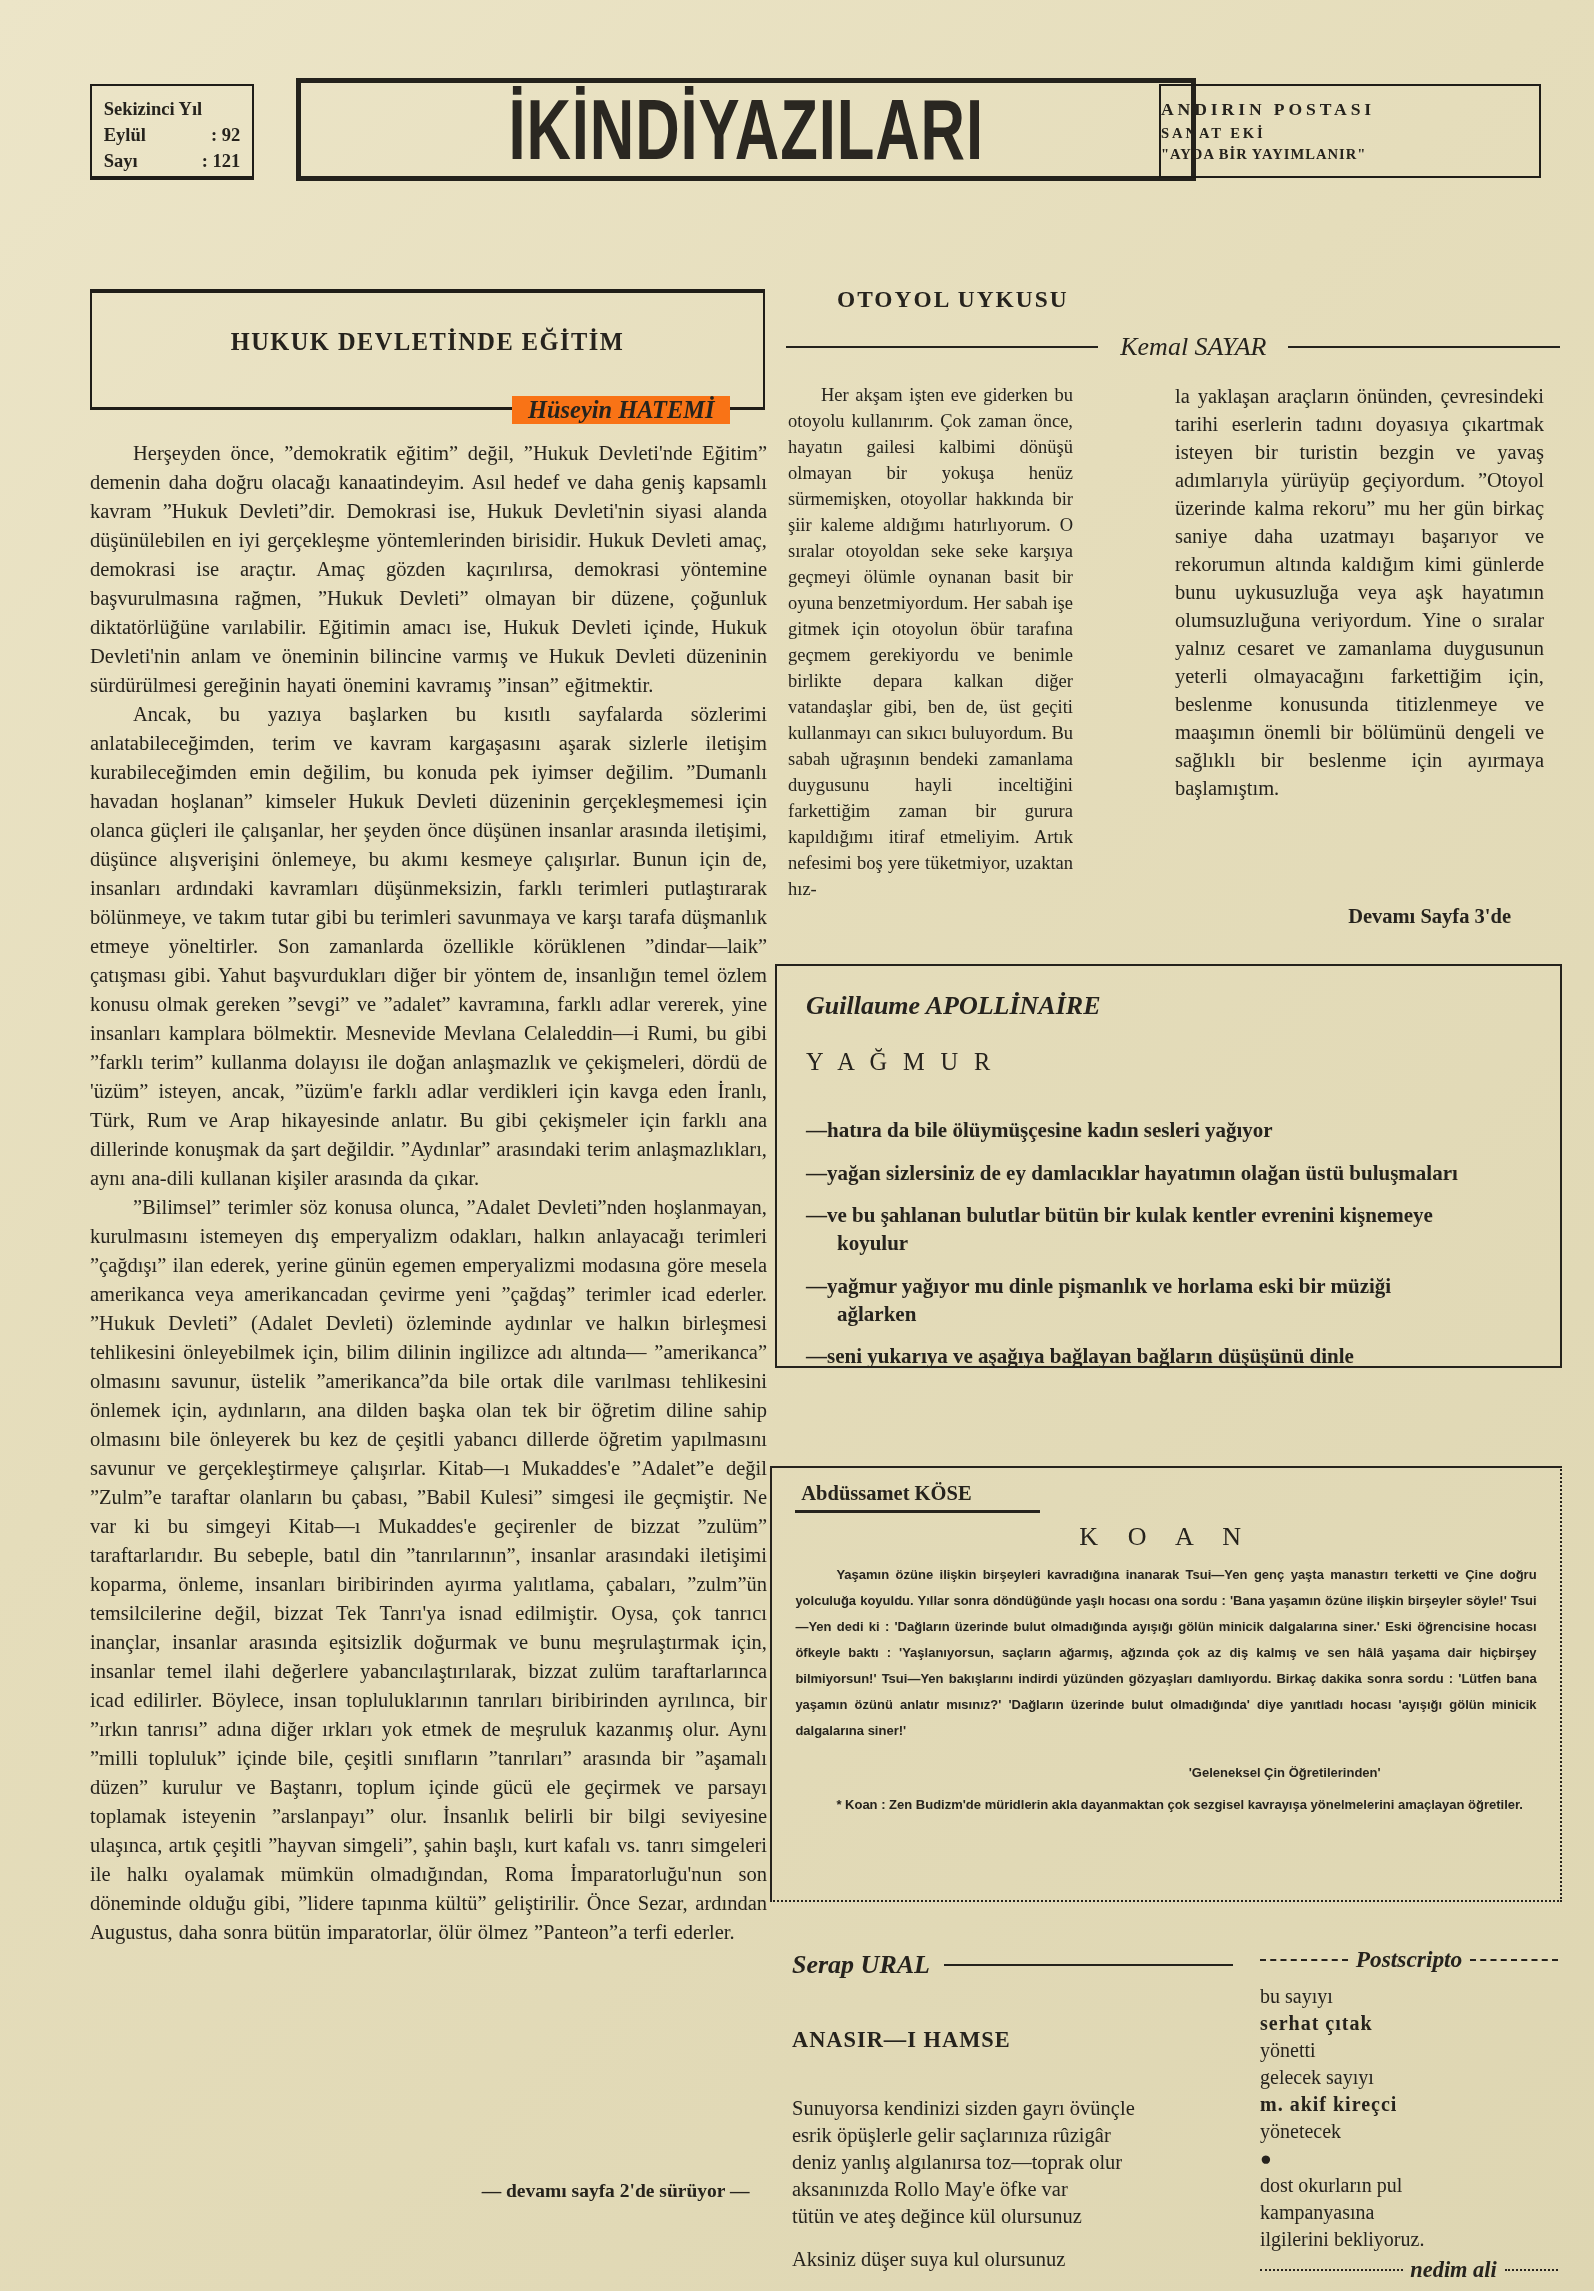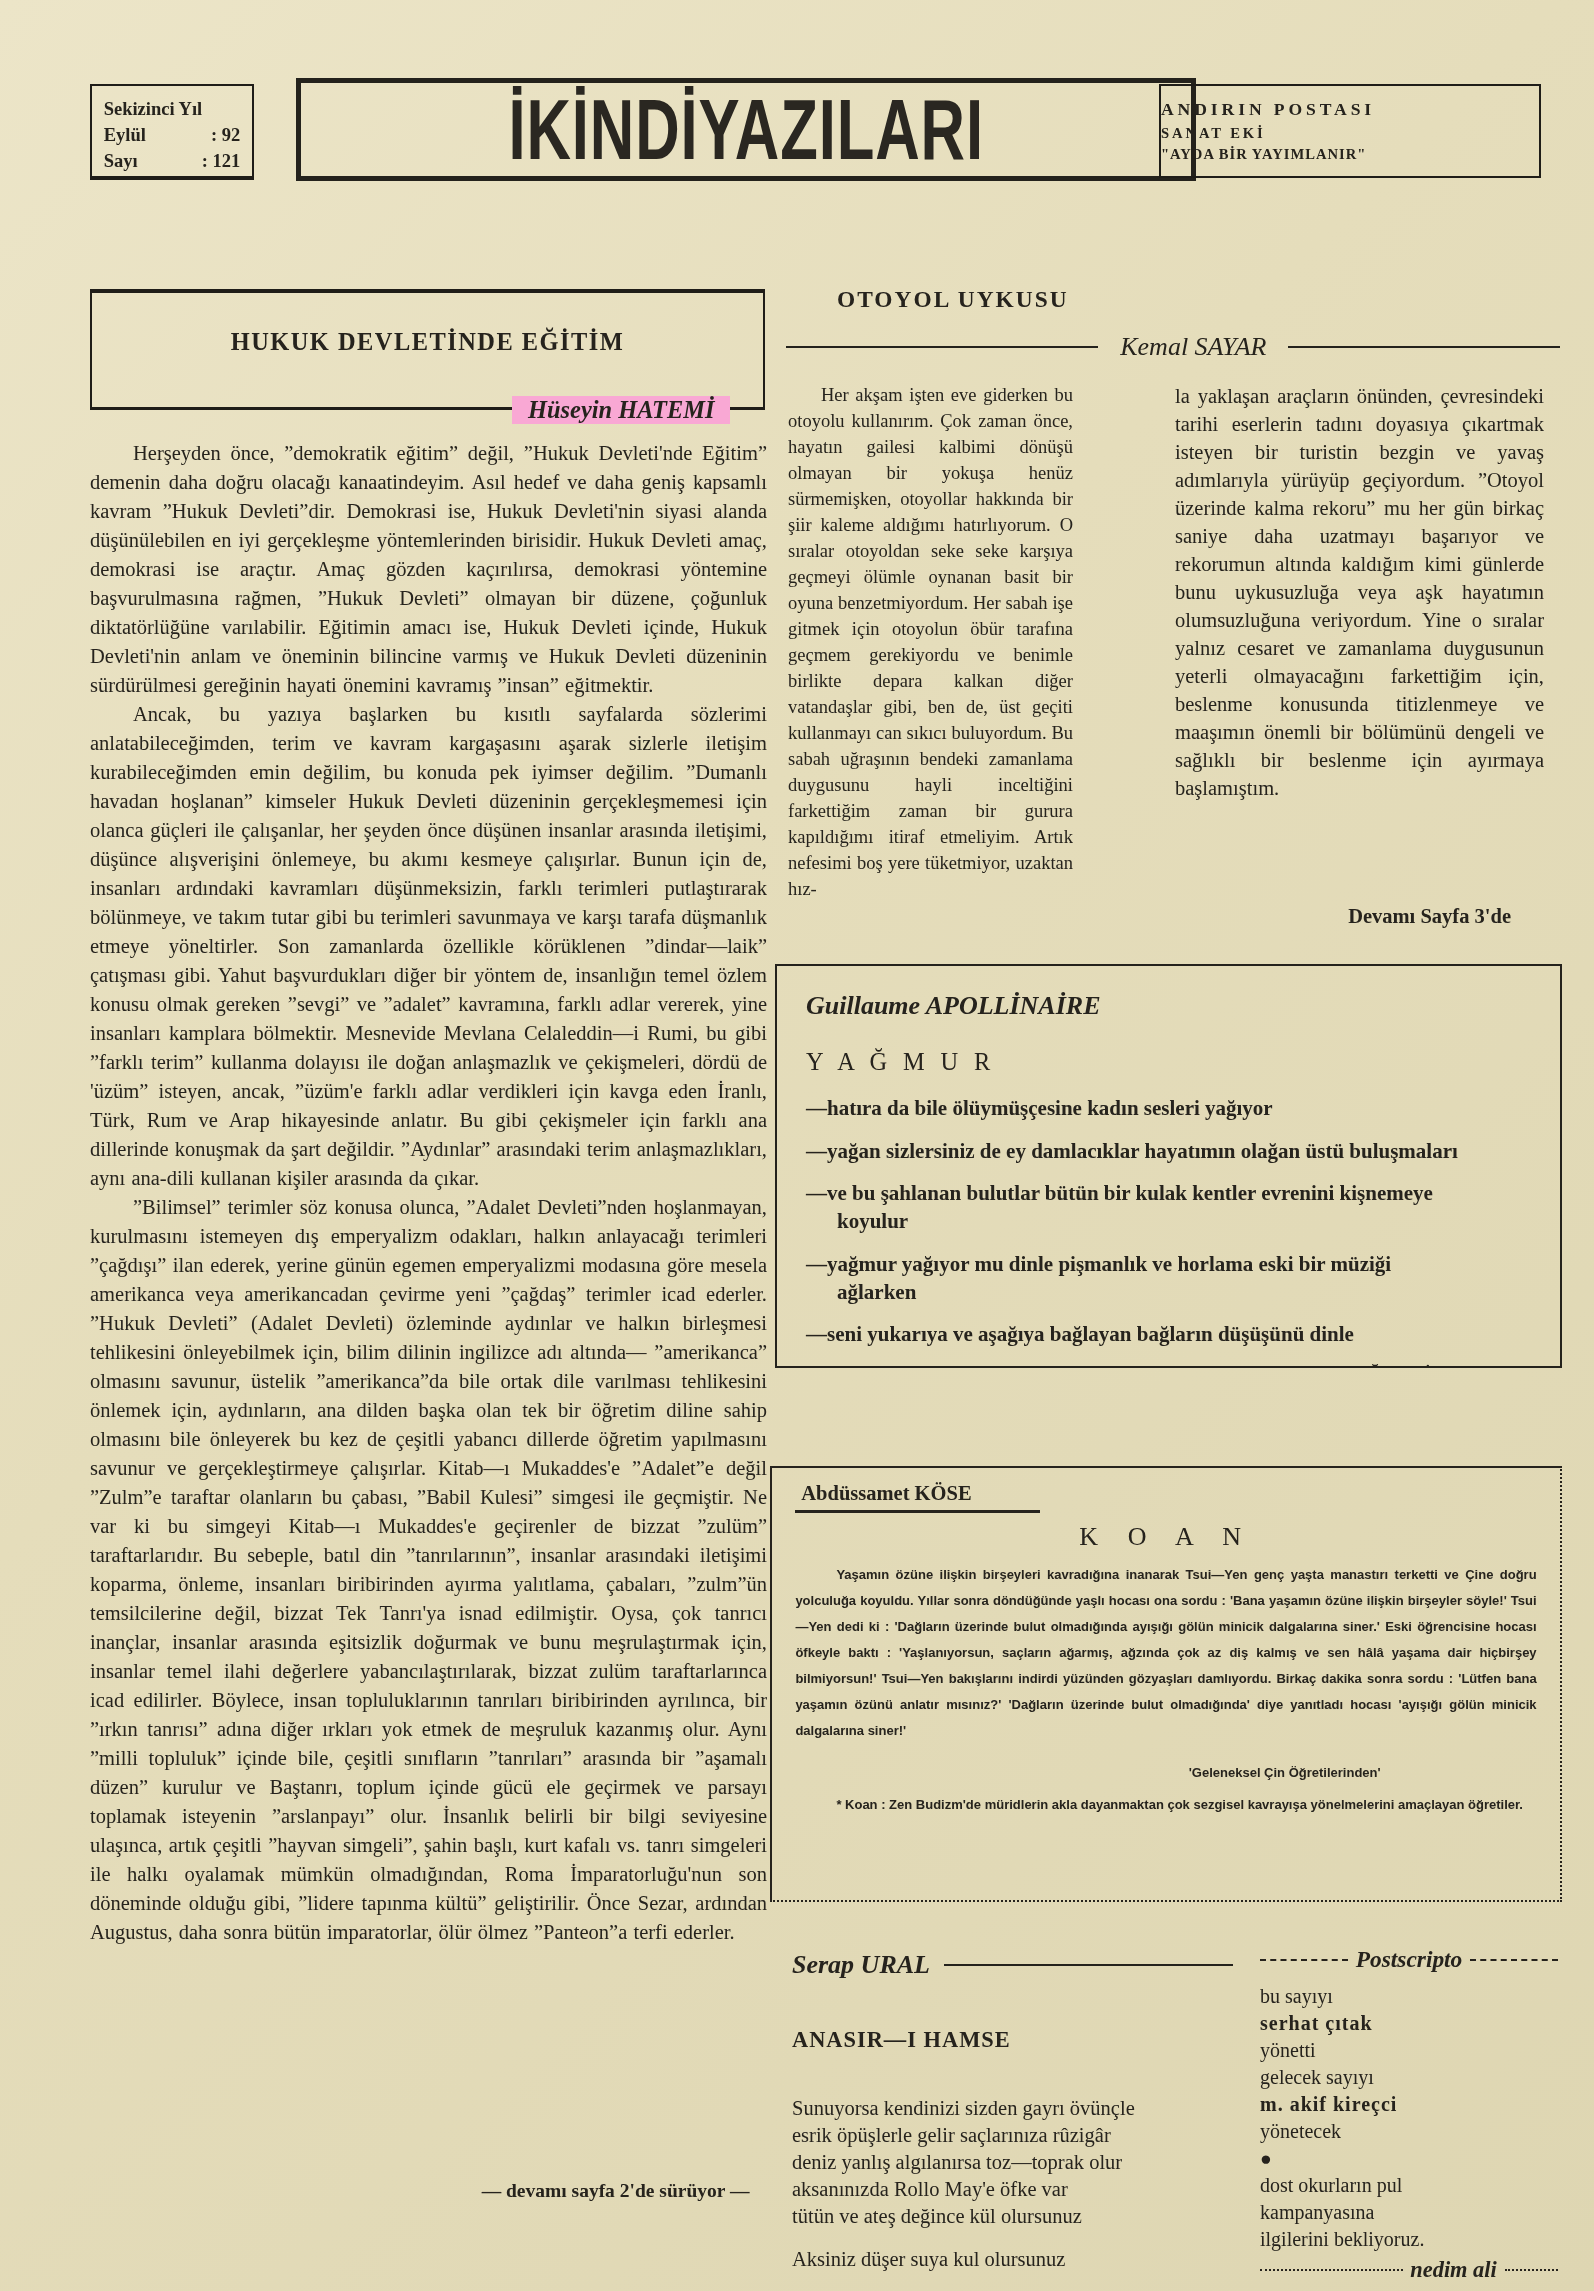--- a/index.html
+++ b/index.html
@@ -40,21 +40,21 @@
   
   .title-box{
     left:90px;top:289px;width:675px;height:121px;
     border:2.9px solid #1f1d18;border-top-width:4.9px;border-bottom-width:3.9px;
     box-sizing:border-box;
   }
   .title-box .t{
     margin-top:35px;text-align:center;font-weight:bold;font-size:24.4px;letter-spacing:1.5px;
   }
   .title-box .a{
-    position:absolute;bottom:-16.6px;right:33px;background:#f9a8d4;
+    position:absolute;bottom:-16.6px;right:33px;background:#f97316;
     padding:0 15.6px;font-style:italic;font-weight:bold;font-size:24.4px;
   }
   .left-body{
     left:90px;top:439px;width:677px;height:1734px;overflow:hidden;
     font-size:20.5px;line-height:29px;text-align:justify;word-spacing:1px;
   }
   .left-body p{margin:0;text-indent:43px;}
   .devami-left{
     left:90px;top:2180px;width:677px;text-align:right;padding-right:17.6px;box-sizing:border-box;
     font-weight:bold;font-size:19.5px;
@@ -79,21 +79,21 @@
     font-weight:bold;font-size:20.5px;
   }
   
   .yagmur-box{
     left:775px;top:964px;width:787px;height:404px;
     border:2.9px solid #24221c;box-sizing:border-box;
     padding:25px 29px;overflow:hidden;
   }
   .yagmur-author{font-style:italic;font-weight:bold;font-size:26px;}
   .yagmur-title{font-size:24.4px;letter-spacing:4.9px;margin-top:27px;}
-  .verses{margin-top:18px;max-width:655px;}
+  .verses{margin-top:40px;max-width:655px;}
   .verse{
     margin:0 0 14.6px 0;font-weight:bold;font-size:21px;line-height:28px;
     padding-left:31px;text-indent:-31px;
   }
   .translator{text-align:right;margin-right:84px;font-size:21.5px;margin-top:13.7px;}
   
   .koan-box{
     left:770px;top:1466px;width:792px;height:436px;box-sizing:border-box;
     border-top:2px solid #26231d;border-left:2px solid #26231d;
     border-right:2px dotted #26231d;border-bottom:2px dotted #26231d;

